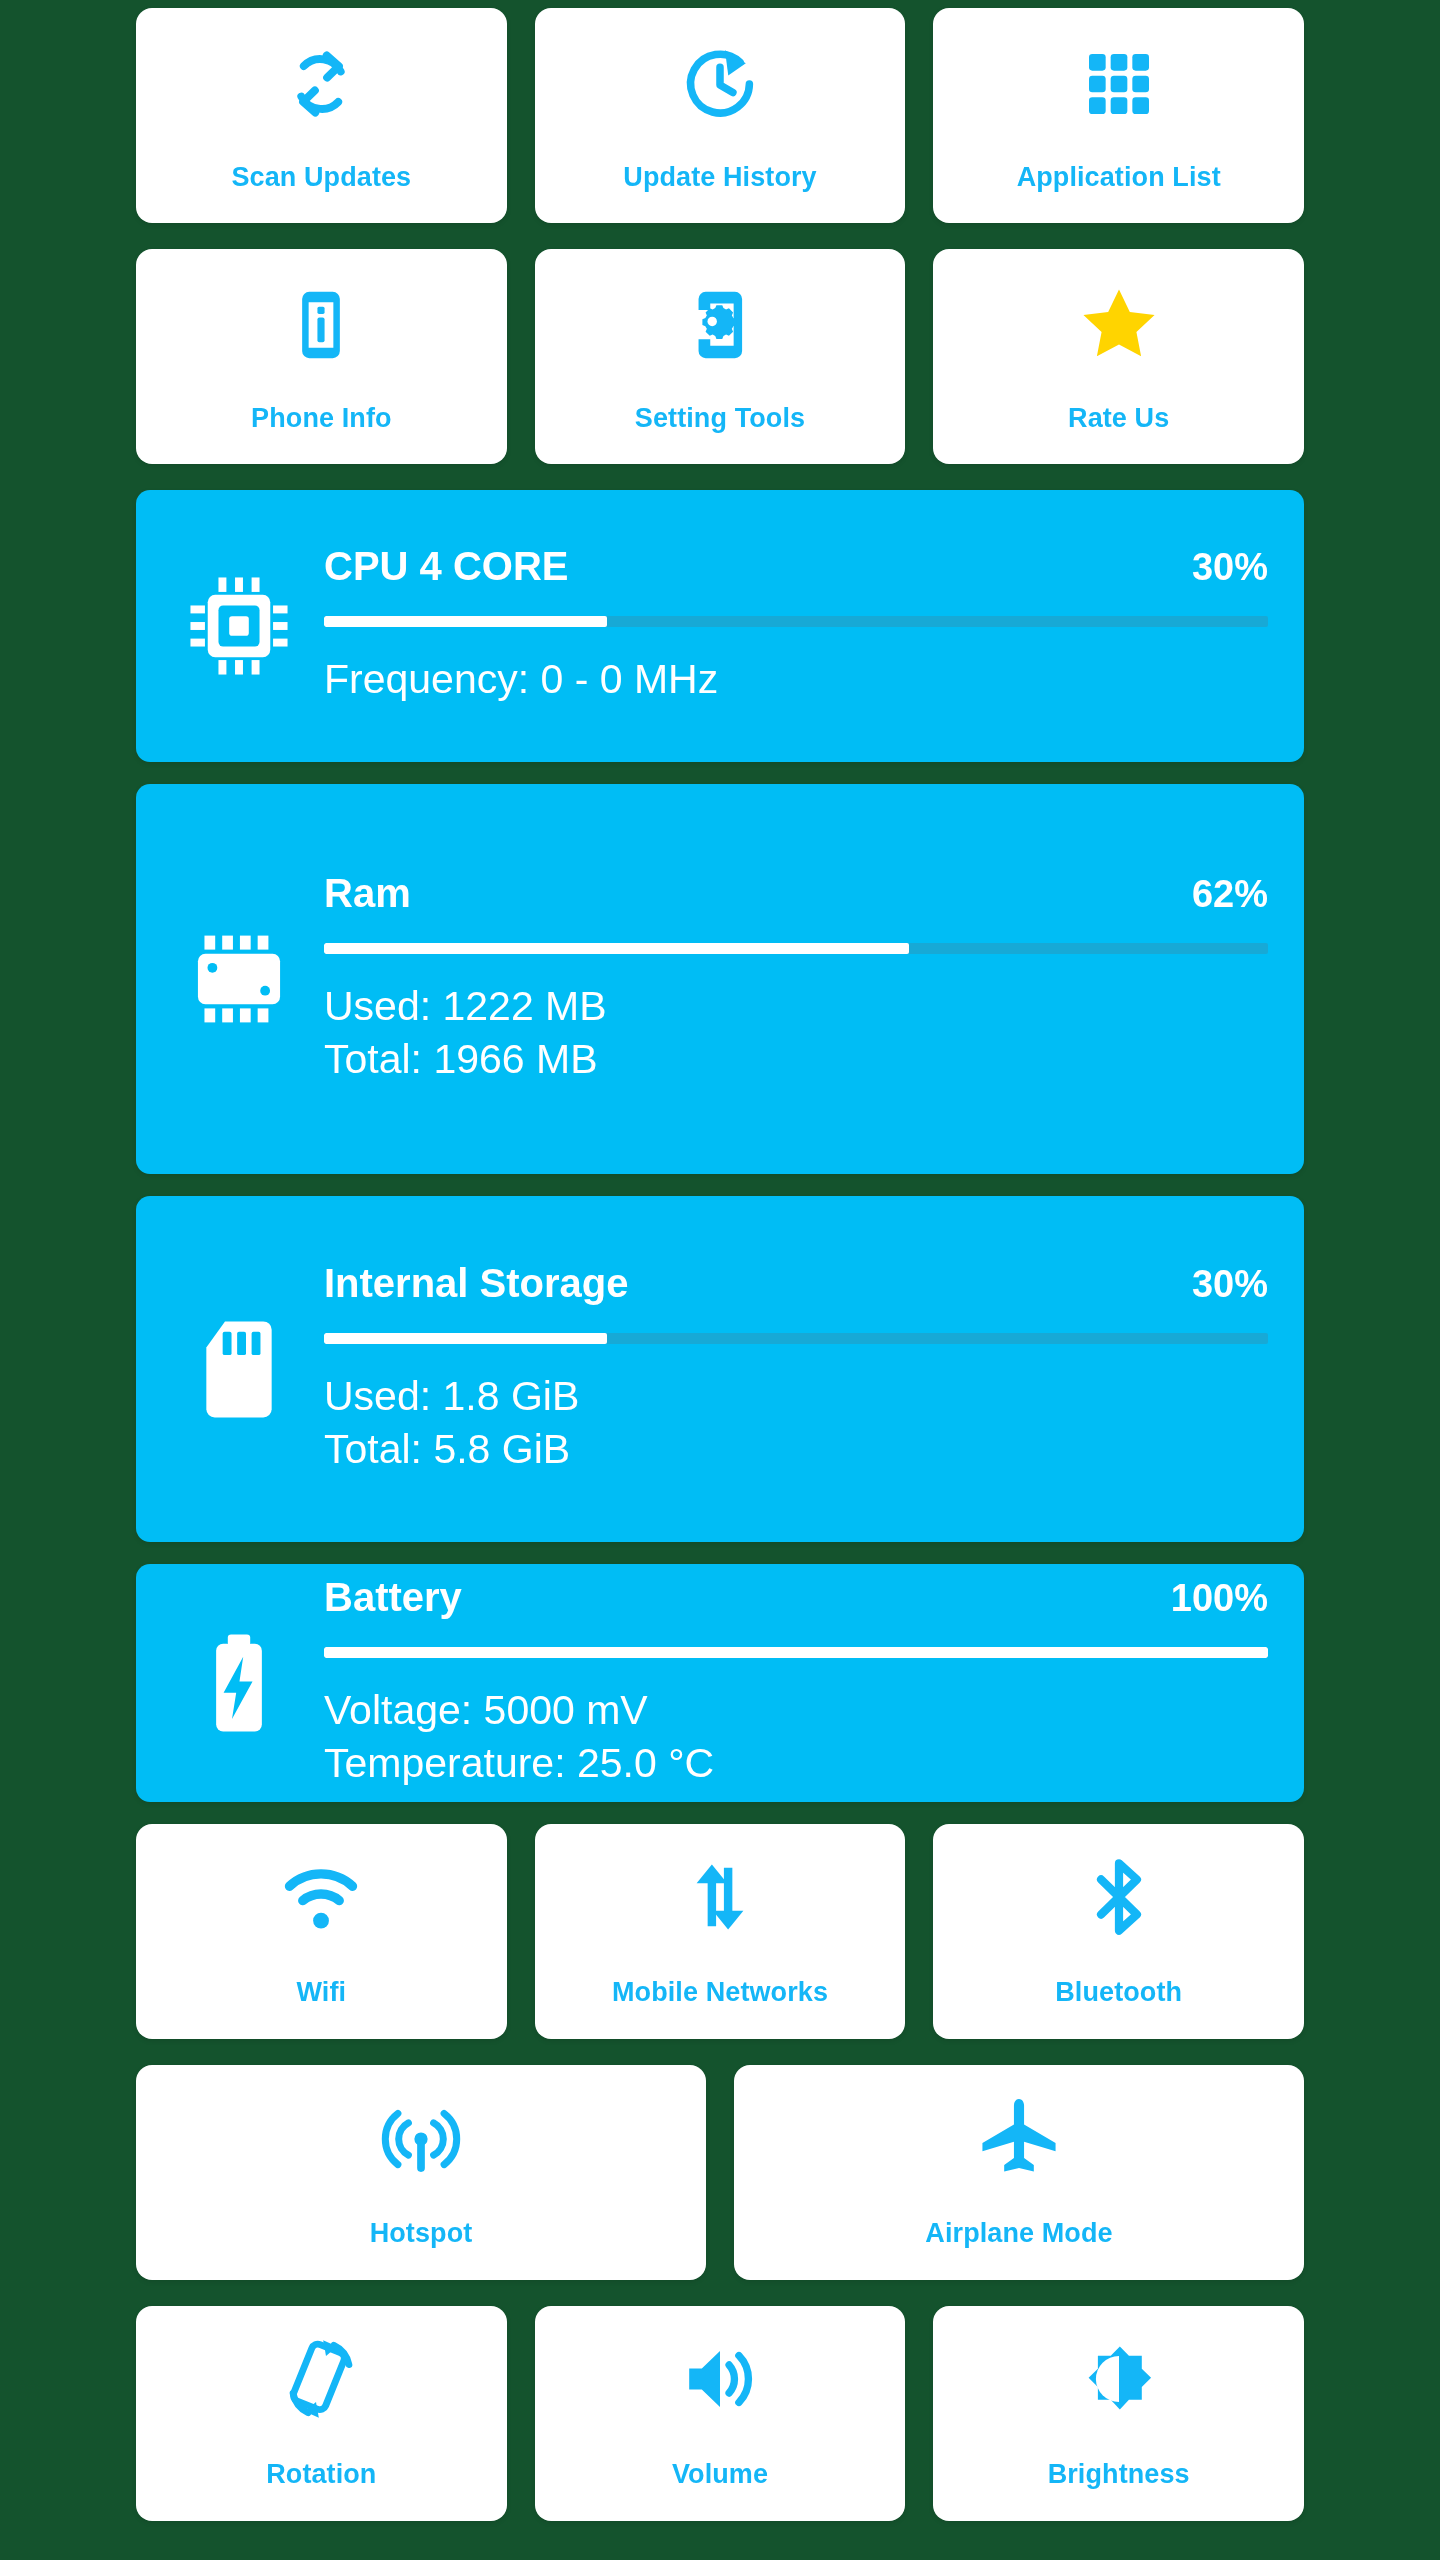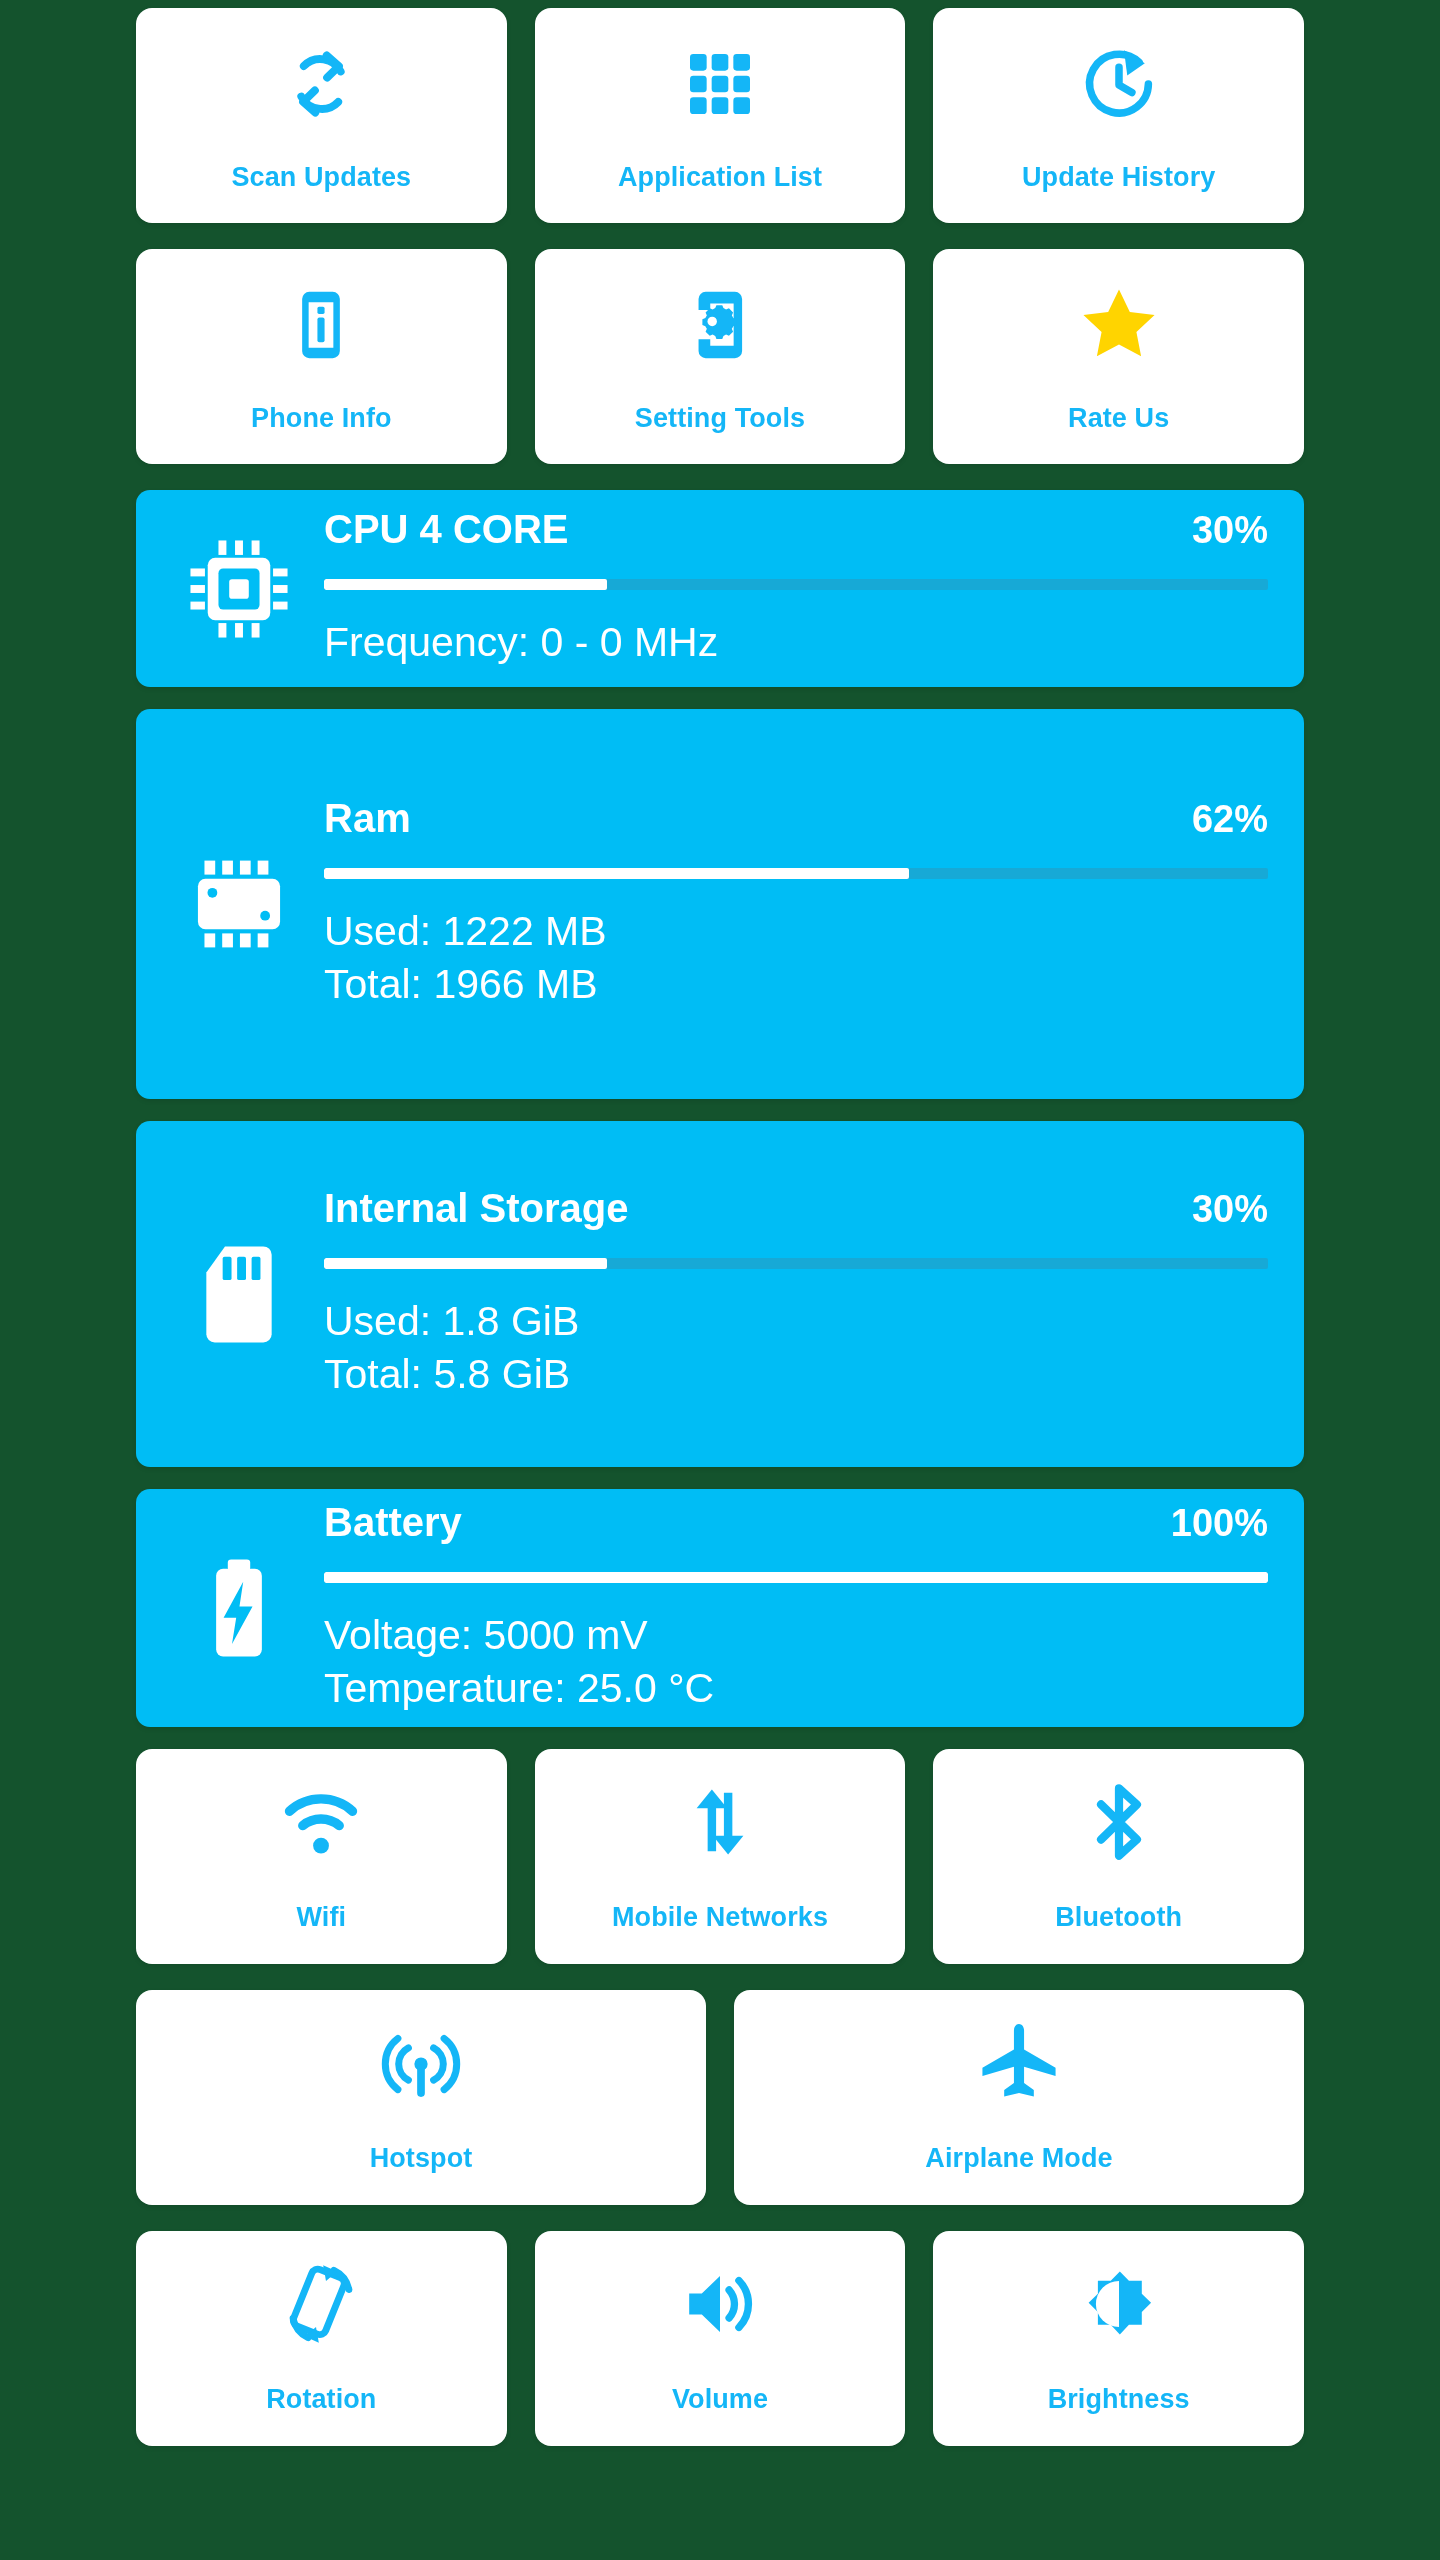--- a/index.html
+++ b/index.html
@@ -69,21 +69,21 @@
   .stat-card {
     background: #00bdf5;
     border-radius: 14px;
     margin-bottom: 22px;
     box-shadow: 0 2px 5px rgba(0,0,0,0.10);
     display: flex;
     align-items: center;
     box-sizing: border-box;
     padding: 0 32px 0 18px;
   }
-  .stat-card.cpu { height: 197px; }
+  .stat-card.cpu { height: 272px; }
   .stat-card.ram { height: 390px; }
   .stat-card.storage { height: 346px; }
   .stat-card.battery { height: 238px; }
 
   .stat-icon {
     width: 170px;
     min-width: 170px;
     display: flex;
     align-items: center;
     justify-content: center;
@@ -145,48 +145,48 @@
     <div class="tile">
       <span class="tile-icon">
         <svg width="86" height="86" viewBox="0 0 24 24" fill="none" stroke="#14b6f7" stroke-width="2.2" stroke-linecap="round">
           <path d="M17.5 8.5 A6.4 6.4 0 0 0 7.2 7.0"></path>
           <path d="M6.5 15.5 A6.4 6.4 0 0 0 16.8 17.0"></path>
           <path d="M13.6 4.0 L17.0 7.0 L13.7 10.2" stroke-linejoin="round"></path>
           <path d="M10.4 20.0 L7.0 17.0 L10.3 13.8" stroke-linejoin="round"></path>
         </svg>
       </span>
       <span class="tile-label">Scan Updates</span>
+    </div>
+
+    <div class="tile">
+      <span class="tile-icon">
+        <svg width="86" height="86" viewBox="0 0 24 24" fill="none" stroke="#14b6f7" stroke-width="2.1" stroke-linecap="round">
+          <path d="M20.2 12 A8.2 8.2 0 1 1 17.6 5.9"></path>
+          <path d="M13.4 2.6 L19.2 6.2 L14.3 9.6 Z" fill="#14b6f7" stroke="none"></path>
+          <path d="M12 7.3 L12 12.3 L15.6 14.4" stroke-linejoin="round"></path>
+        </svg>
+      </span>
+      <span class="tile-label">Update History</span>
     </div>
 
     <div class="tile">
       <span class="tile-icon">
         <svg width="80" height="80" viewBox="0 0 24 24" fill="#14b6f7">
           <rect x="3" y="3" width="5" height="5" rx="1"></rect>
           <rect x="9.5" y="3" width="5" height="5" rx="1"></rect>
           <rect x="16" y="3" width="5" height="5" rx="1"></rect>
           <rect x="3" y="9.5" width="5" height="5" rx="1"></rect>
           <rect x="9.5" y="9.5" width="5" height="5" rx="1"></rect>
           <rect x="16" y="9.5" width="5" height="5" rx="1"></rect>
           <rect x="3" y="16" width="5" height="5" rx="1"></rect>
           <rect x="9.5" y="16" width="5" height="5" rx="1"></rect>
           <rect x="16" y="16" width="5" height="5" rx="1"></rect>
         </svg>
       </span>
       <span class="tile-label">Application List</span>
-    </div>
-
-    <div class="tile">
-      <span class="tile-icon">
-        <svg width="86" height="86" viewBox="0 0 24 24" fill="none" stroke="#14b6f7" stroke-width="2.1" stroke-linecap="round">
-          <path d="M20.2 12 A8.2 8.2 0 1 1 17.6 5.9"></path>
-          <path d="M13.4 2.6 L19.2 6.2 L14.3 9.6 Z" fill="#14b6f7" stroke="none"></path>
-          <path d="M12 7.3 L12 12.3 L15.6 14.4" stroke-linejoin="round"></path>
-        </svg>
-      </span>
-      <span class="tile-label">Update History</span>
     </div>
   </div>
 
   <div class="tile-row">
 
     <div class="tile">
       <span class="tile-icon">
         <svg width="78" height="78" viewBox="0 0 24 24">
           <rect x="6.2" y="1.8" width="11.6" height="20.4" rx="2.2" fill="#14b6f7"></rect>
           <rect x="8.2" y="5.0" width="7.6" height="14.0" fill="#ffffff"></rect>

